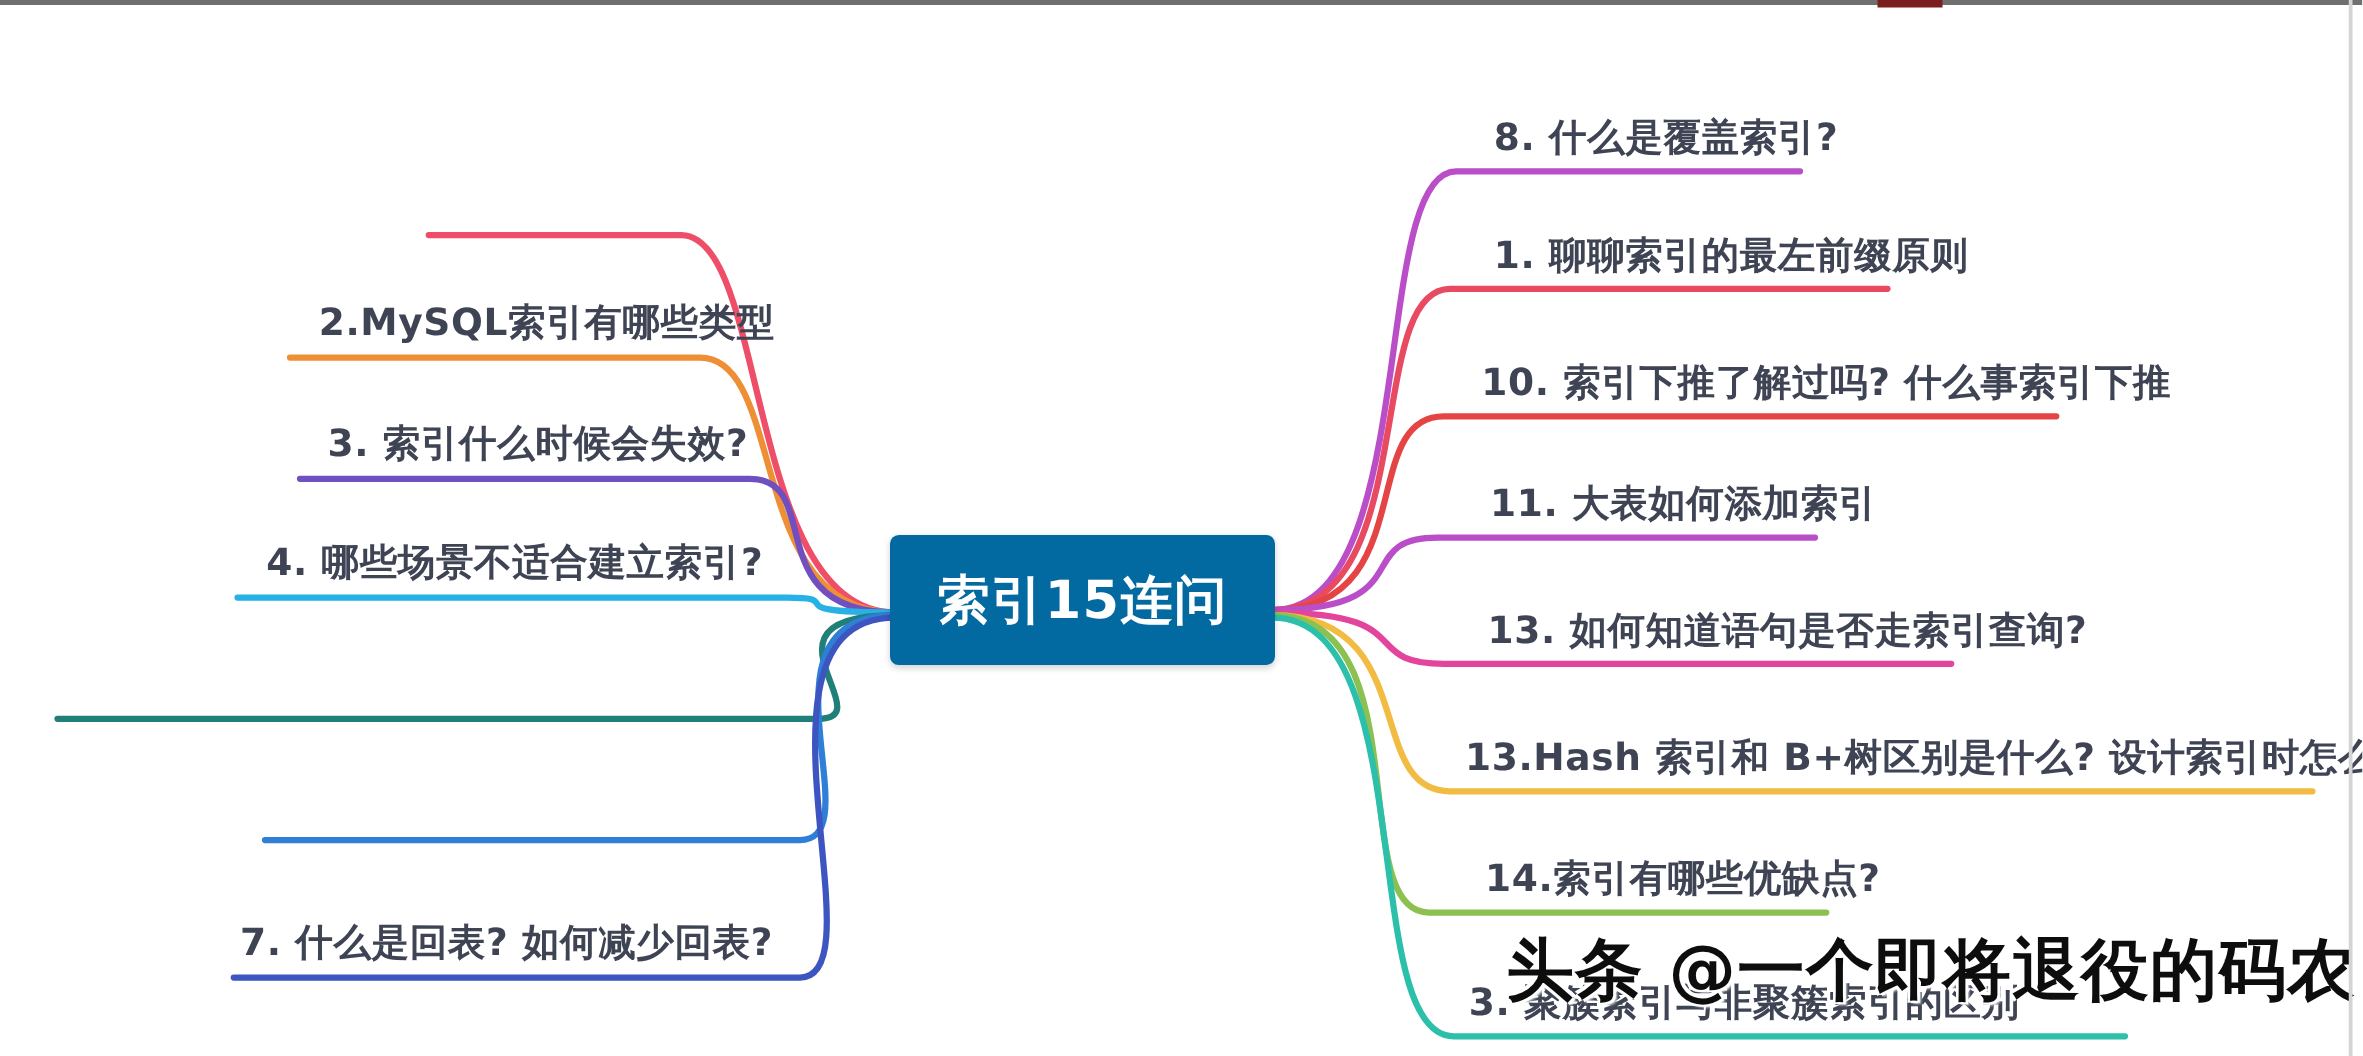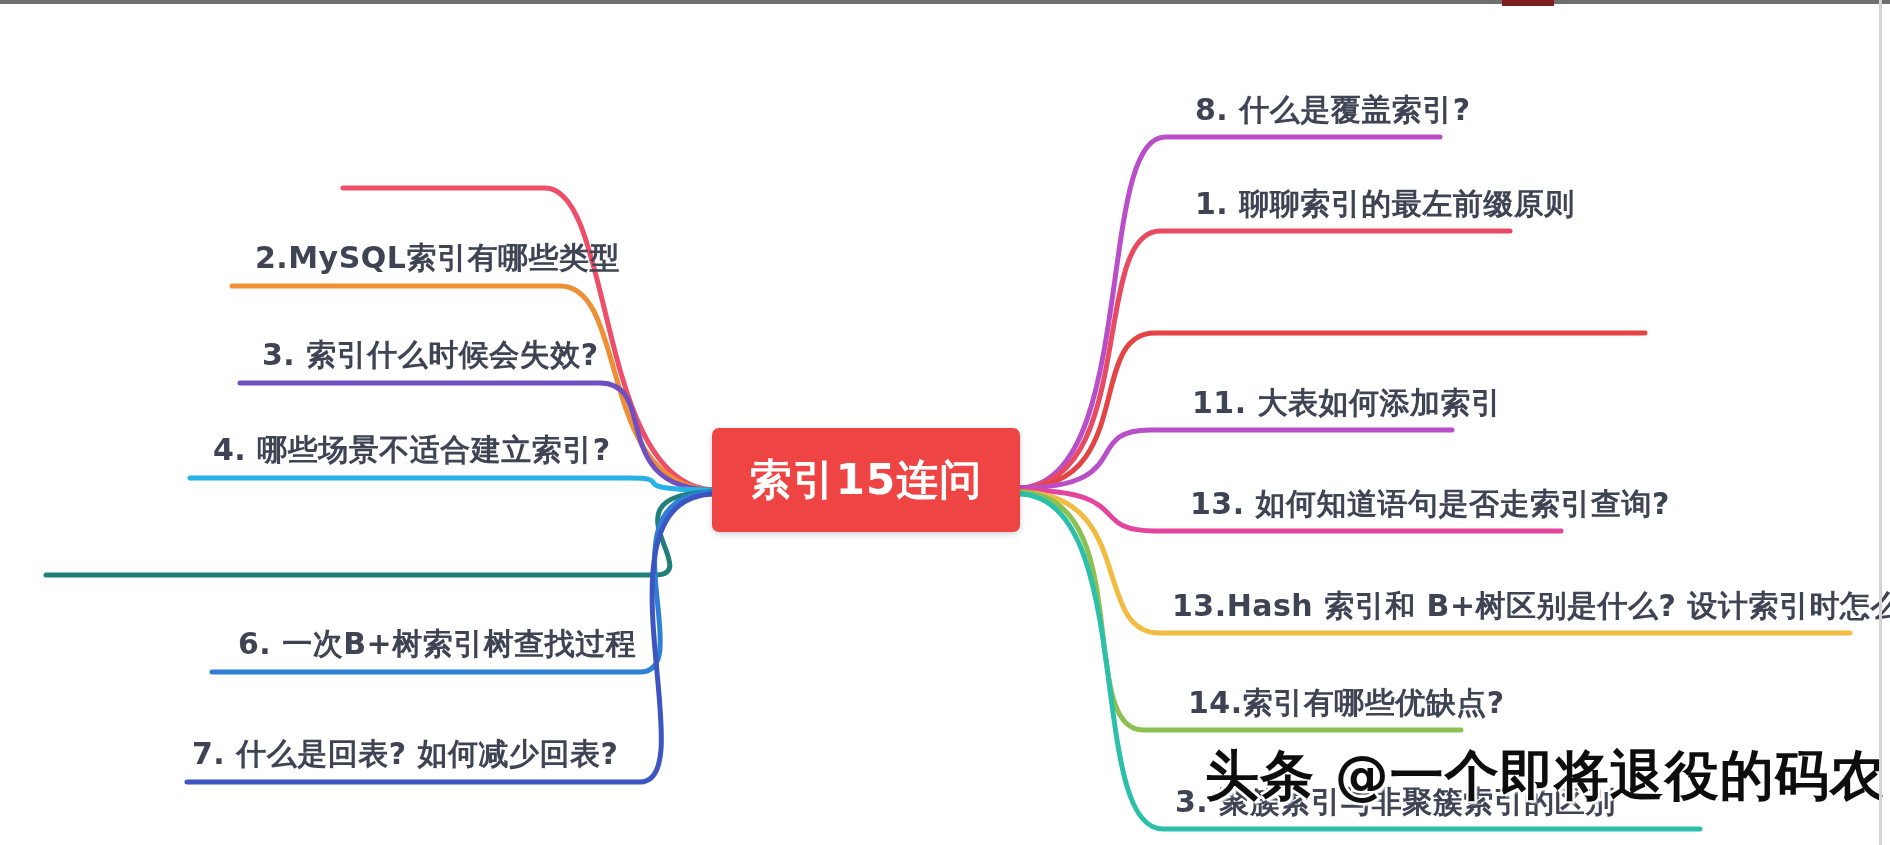--- a/index.html
+++ b/index.html
@@ -92,30 +92,30 @@
     <path d="M 1452 430 H 1150 C 1080 430 1138 488 1018 488" fill="none" stroke-width="5" stroke-linecap="round" stroke="#ba4ec9"></path>
     <path d="M 1561 531 H 1155 C 1085 531 1138 490 1018 490" fill="none" stroke-width="5" stroke-linecap="round" stroke="#e4459c"></path>
     <path d="M 1850 633 H 1160 C 1090 633 1138 492 1018 492" fill="none" stroke-width="5" stroke-linecap="round" stroke="#f2bc43"></path>
     <path d="M 1461 730 H 1143 C 1075 730 1138 492 1018 492" fill="none" stroke-width="5" stroke-linecap="round" stroke="#8cc152"></path>
     <path d="M 1700 829 H 1163 C 1085 829 1138 494 1018 494" fill="none" stroke-width="5" stroke-linecap="round" stroke="#2cc0ab"></path>
   </svg>
 
   <div class="branch-label" style="left:255px; top:238px;">2.MySQL索引有哪些类型</div>
   <div class="branch-label" style="left:262px; top:335px;">3. 索引什么时候会失效?</div>
   <div class="branch-label" style="left:213px; top:430px;">4. 哪些场景不适合建立索引?</div>
-  <div class="branch-label" style="left:238px; top:624px;">6. 一次B+树索引树查找过程</div>
   <div class="branch-label" style="left:192px; top:734px;">7. 什么是回表? 如何减少回表?</div>
 
   <div class="branch-label" style="left:1195px; top:90px;">8. 什么是覆盖索引?</div>
   <div class="branch-label" style="left:1195px; top:184px;">1. 聊聊索引的最左前缀原则</div>
+  <div class="branch-label" style="left:1185px; top:286px;">10. 索引下推了解过吗? 什么事索引下推</div>
   <div class="branch-label" style="left:1192px; top:383px;">11. 大表如何添加索引</div>
   <div class="branch-label" style="left:1190px; top:484px;">13. 如何知道语句是否走索引查询?</div>
   <div class="branch-label" style="left:1172px; top:586px;">13.Hash 索引和 B+树区别是什么? 设计索引时怎么抉择?</div>
   <div class="branch-label" style="left:1188px; top:683px;">14.索引有哪些优缺点?</div>
   <div class="branch-label" style="left:1175px; top:782px;">3. 聚簇索引与非聚簇索引的区别</div>
 
-  <div class="center-node" style="background: #ef4444;">
+  <div class="center-node" style="background: #0369a1;">
     <span>索引15连问</span>
   </div>
 
   <div class="watermark">头条 @一个即将退役的码农</div>
 
 </div>
 
 </body></html>

